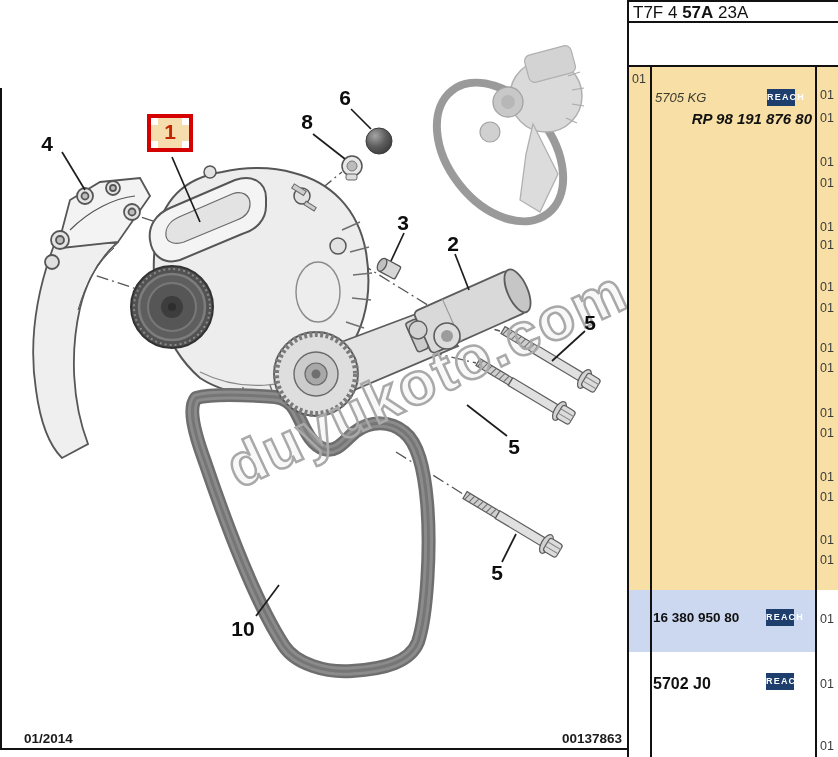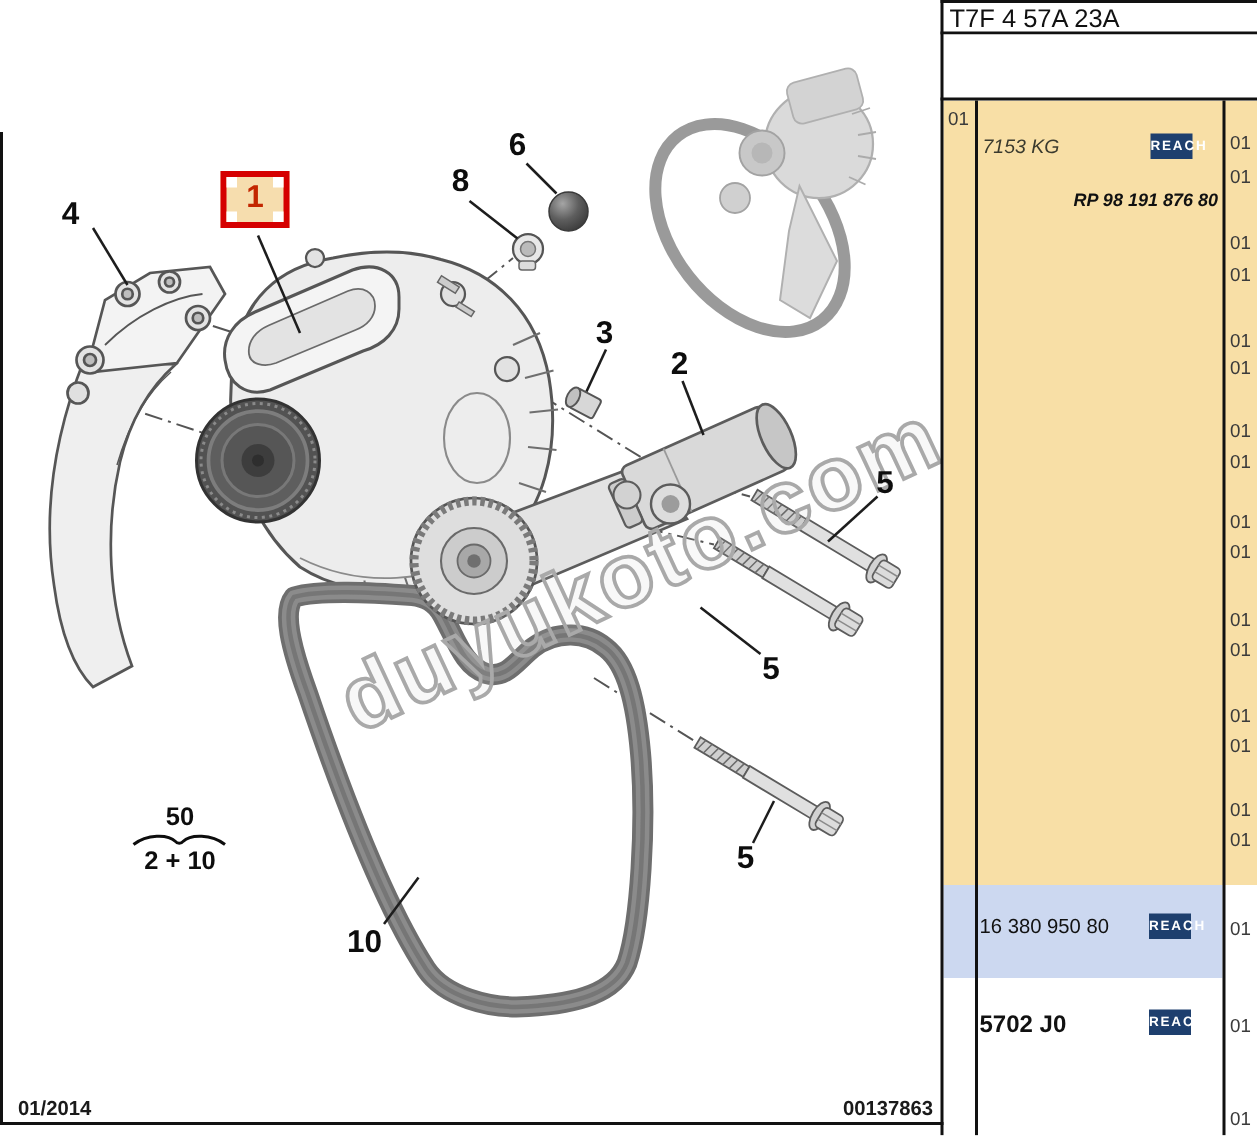--- a/index.html
+++ b/index.html
@@ -14,38 +14,38 @@
   .redbox{position:absolute;left:147px;top:114px;width:46px;height:38px;background:#f6ddae;
           border:4px solid #d50000;box-sizing:border-box;}
   .redbox .corner{position:absolute;width:7px;height:7px;background:#fff;}
   .redbox .c1{left:0;top:0}.redbox .c2{right:0;top:0}.redbox .c3{left:0;bottom:0}.redbox .c4{right:0;bottom:0}
   .redbox span{position:absolute;left:0;top:2px;width:100%;text-align:center;font-weight:bold;font-size:21px;color:#c32600;}
   .fraction{position:absolute;left:84px;top:536px;width:72px;text-align:center;font-weight:bold;font-size:17px;color:#0d0d0d;line-height:1.05;}
   .fraction svg{display:block;margin:1px auto;}
   .watermark{position:absolute;left:230px;top:436px;white-space:nowrap;font-weight:bold;font-size:60px;
              letter-spacing:2px;transform:rotate(-25deg);transform-origin:0 50%;
              color:rgba(200,200,200,0.12);-webkit-text-stroke:2.5px #a9a9a9;}
-  .foot-date{position:absolute;left:12px;top:731px;font-weight:bold;font-size:13.5px;}
+  .foot-date{position:absolute;left:24px;top:731px;font-weight:bold;font-size:13.5px;}
   .foot-sheet{position:absolute;left:548px;top:731px;width:74px;text-align:right;font-weight:bold;font-size:13.5px;}
   
   .sidebar{position:absolute;left:627px;top:0;width:211px;height:757px;}
   .sb-left{position:absolute;left:0;top:0;width:2px;height:757px;background:#111;}
   .sb-header{position:absolute;left:0;top:0;width:211px;height:23px;border-top:2px solid #111;border-bottom:2px solid #111;
              box-sizing:border-box;font-size:17px;padding:1px 0 0 6px;color:#111;}
-  .sb-header b{font-weight:normal;}
+  .sb-header b{font-weight:bold;}
   .sb-emptyrow{position:absolute;left:0;top:23px;width:211px;height:44px;border-bottom:2px solid #111;box-sizing:border-box;background:#fff;}
   .bg-orange{position:absolute;left:2px;top:67px;width:209px;height:523px;}
   .bg-blue{position:absolute;left:2px;top:590px;width:186px;height:62px;}
   .v650{position:absolute;left:23px;top:67px;width:2px;height:690px;background:#111;}
   .v815{position:absolute;left:188px;top:67px;width:2px;height:690px;background:#111;}
   .sb-qty-left{position:absolute;left:5px;top:72px;font-size:12.5px;color:#3b3b3b;}
   .qty{position:absolute;left:193px;font-size:12.5px;color:#3b3b3b;}
   .part-italic{position:absolute;left:28px;top:90px;font-size:13px;font-style:italic;color:#3a3a2e;}
-  .part-ref{position:absolute;right:26px;top:110px;font-size:12px;font-weight:bold;font-style:italic;color:#111;margin-top:16px;}
-  .part-bold-blue{position:absolute;left:26px;top:610px;font-size:13.5px;font-weight:normal;color:#111;}
+  .part-ref{position:absolute;right:26px;top:110px;font-size:15px;font-weight:bold;font-style:italic;color:#111;}
+  .part-bold-blue{position:absolute;left:26px;top:610px;font-size:13.5px;font-weight:bold;color:#111;}
   .part-bold-white{position:absolute;left:26px;top:675px;font-size:16px;font-weight:bold;color:#111;}
   .reach{position:absolute;width:28px;height:17px;color:#fff;font-size:9px;font-weight:bold;
          letter-spacing:1.2px;text-align:center;line-height:17px;cursor:pointer;}
   .reach.r1{left:140px;top:89px;}
   .reach.r2{left:139px;top:609px;}
   .reach.r3{left:139px;top:673px;}
 </style>
 </head>
 <body>
 
@@ -231,48 +231,41 @@
       </div>
 
     <div class="redbox" style="border-color: rgb(213, 0, 0);">
       <i class="corner c1"></i>
         <i class="corner c2"></i>
         <i class="corner c3"></i>
         <i class="corner c4"></i>
       <span>1</span>
     </div>
 
-    <div class="fraction">
-      <div>50</div>
-      <svg width="64" height="9">
-        <path d="M1,8 C10,1 24,1 29,6 C30,7.5 33,7.5 34,6 C39,1 53,1 62,8" fill="none" stroke="#0d0d0d" stroke-width="2"></path>
-      </svg>
-      <div>2 + 10</div>
-    </div>
 
     <div class="foot-date">01/2014</div>
     <div class="foot-sheet">00137863</div>
     <div class="border-left"></div>
     <div class="border-bottom"></div>
   </div>
 
   <div class="sidebar">
     <div class="bg-orange" style="background: rgb(248, 223, 166);"></div>
     <div class="bg-blue" style="background: rgb(204, 216, 240);"></div>
 
     <div class="sb-header"><span>T7F 4 </span><b>57A</b><span> 23A</span></div>
     <div class="sb-emptyrow"></div>
 
     <div class="sb-left"></div>
     <div class="v650"></div>
     <div class="v815"></div>
 
     <div class="sb-qty-left">01</div>
 
-    <div class="part-italic">7153 KG</div>
+    <div class="part-italic">5705 KG</div>
     <div class="reach r1" style="background: rgb(30, 63, 110);">REACH</div>
     <div class="part-ref">RP 98 191 876 80</div>
 
     <div class="part-bold-blue">16 380 950 80</div>
     <div class="reach r2" style="background: rgb(30, 63, 110);">REACH</div>
 
     <div class="part-bold-white">5702 J0</div>
     <div class="reach r3" style="background: rgb(30, 63, 110);">REACH</div>
 
     <div>

